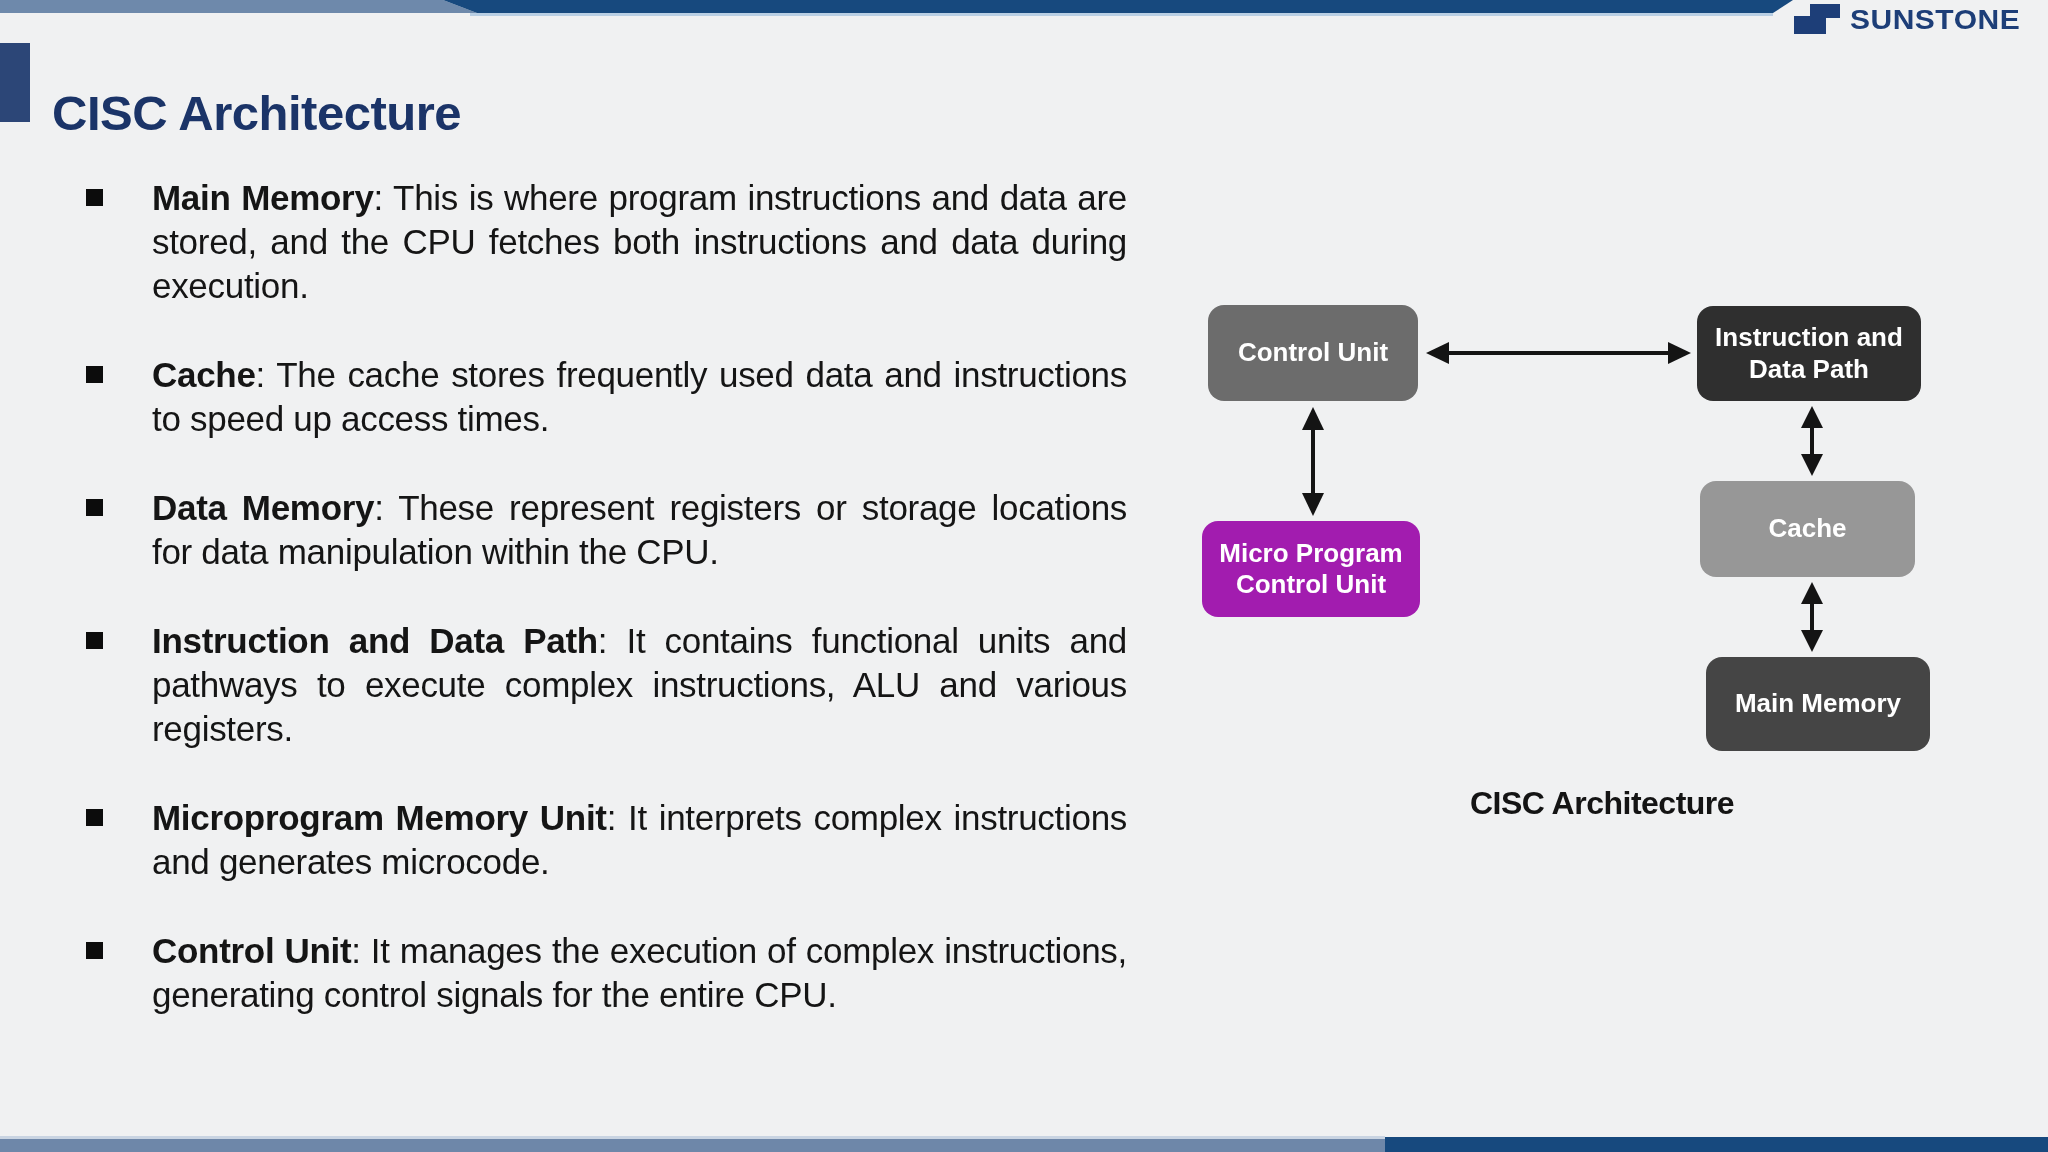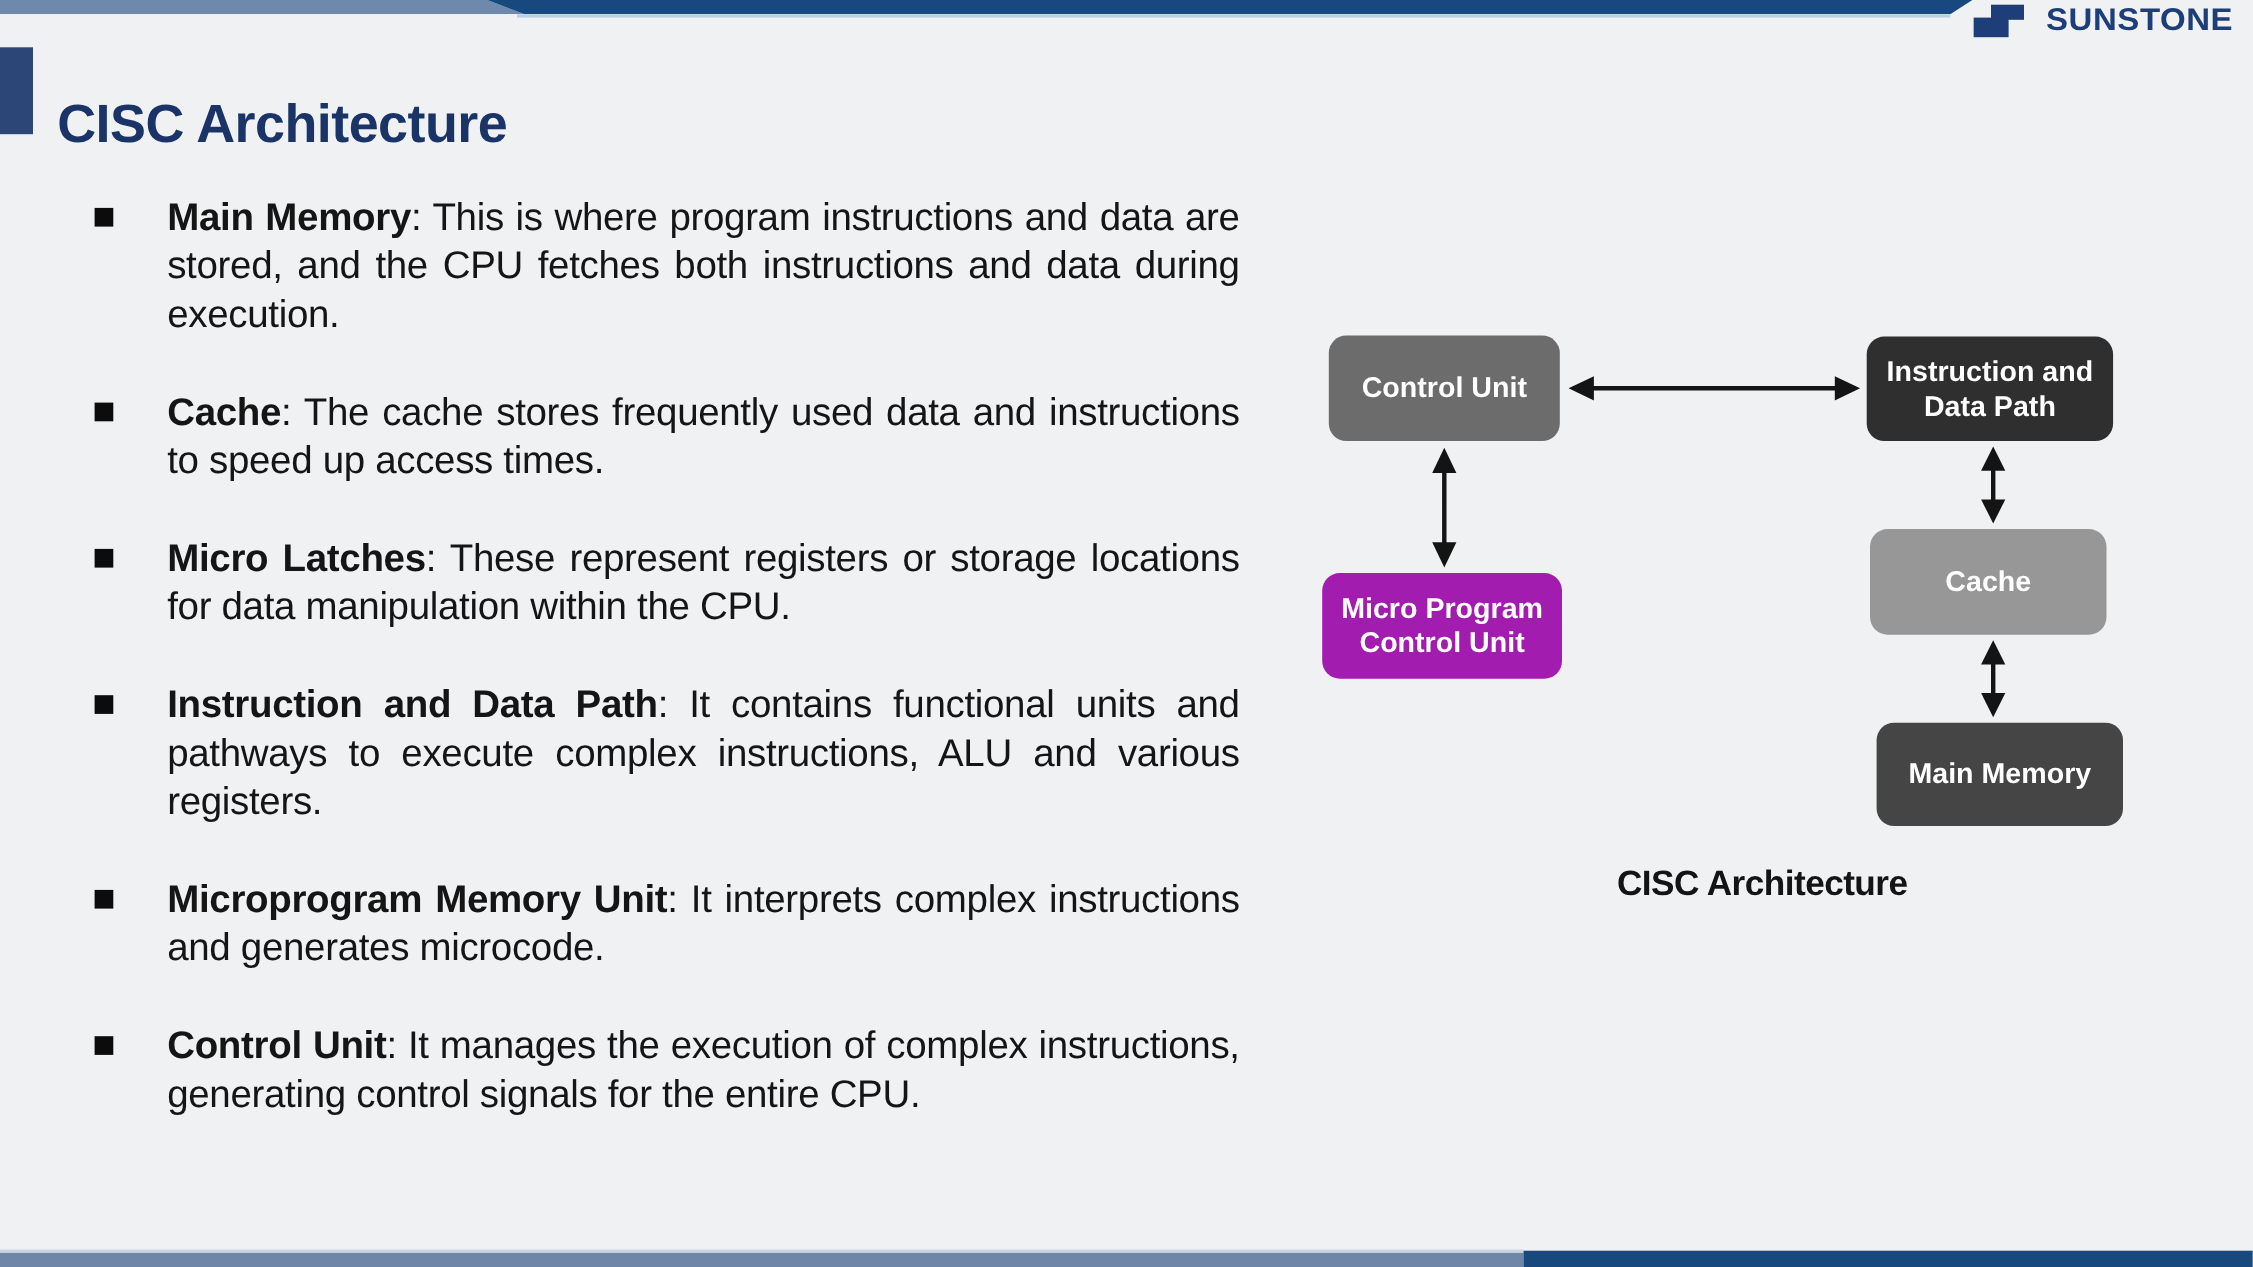--- a/index.html
+++ b/index.html
@@ -16,21 +16,21 @@
     clip-path:polygon(0 0,443px 0,477px 100%,0 100%);
   }
   .top-strip .seg-navy{
     position:absolute;top:0;left:0;width:2048px;height:13px;background:#17497e;
     clip-path:polygon(443px 0,1793px 0,1773px 100%,477px 100%);
   }
   .top-strip .seg-lightline{
     position:absolute;top:13px;left:470px;width:1303px;height:3px;background:#b9cfe4;
   }
   
-  .logo{position:absolute;top:4px;left:1794px;display:flex;align-items:flex-end;gap:20px;}
+  .logo{position:absolute;top:4px;left:1794px;display:flex;align-items:flex-end;gap:10px;}
   .logo .logo-steps{display:block;}
   .logo .logo-word{
     font-weight:700;font-size:30px;letter-spacing:0.5px;color:#1d3e78;line-height:1;
     transform:scaleY(0.95);
   }
   
   .accent-bar{position:absolute;left:0;top:43px;width:30px;height:79px;background:#2c4677;}
   .page-title{
     position:absolute;left:52px;top:56px;font-size:49px;font-weight:700;color:#1b3468;
     line-height:1;letter-spacing:-0.5px;
@@ -92,21 +92,21 @@
 <h1 class="page-title">CISC Architecture</h1>
 
 <ul class="bullet-list">
   <li>
     <span class="marker"></span><span class="term">Main Memory</span><span class="desc">: This is where program instructions and data are stored, and the CPU fetches both instructions and data during execution.</span>
   </li>
   <li>
     <span class="marker"></span><span class="term">Cache</span><span class="desc">: The cache stores frequently used data and instructions to speed up access times.</span>
   </li>
   <li>
-    <span class="marker"></span><span class="term">Micro Latches</span><span class="desc">: These represent registers or storage locations for data manipulation within the CPU.</span>
+    <span class="marker"></span><span class="term">Data Memory</span><span class="desc">: These represent registers or storage locations for data manipulation within the CPU.</span>
   </li>
   <li>
     <span class="marker"></span><span class="term">Instruction and Data Path</span><span class="desc">: It contains functional units and pathways to execute complex instructions, ALU and various registers.</span>
   </li>
   <li>
     <span class="marker"></span><span class="term">Microprogram Memory Unit</span><span class="desc">: It interprets complex instructions and generates microcode.</span>
   </li>
   <li>
     <span class="marker"></span><span class="term">Control Unit</span><span class="desc">: It manages the execution of complex instructions, generating control signals for the entire CPU.</span>
   </li>

